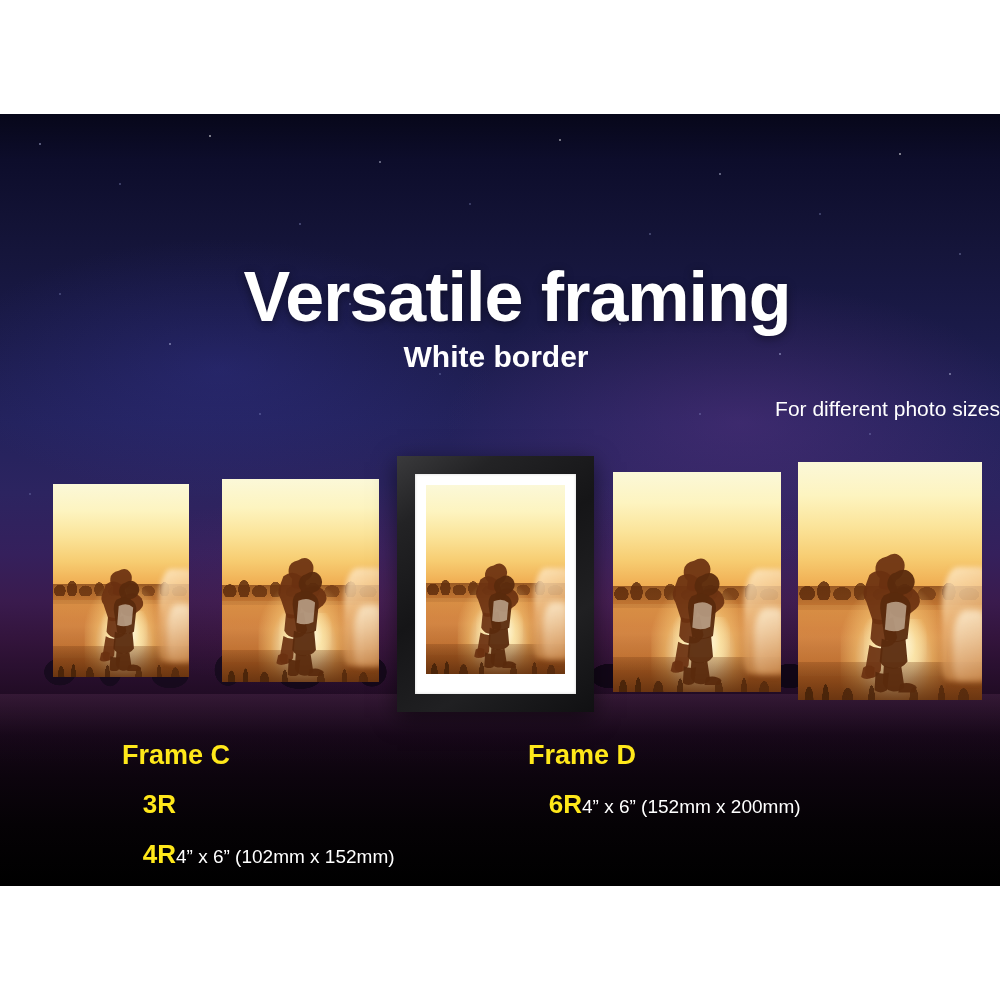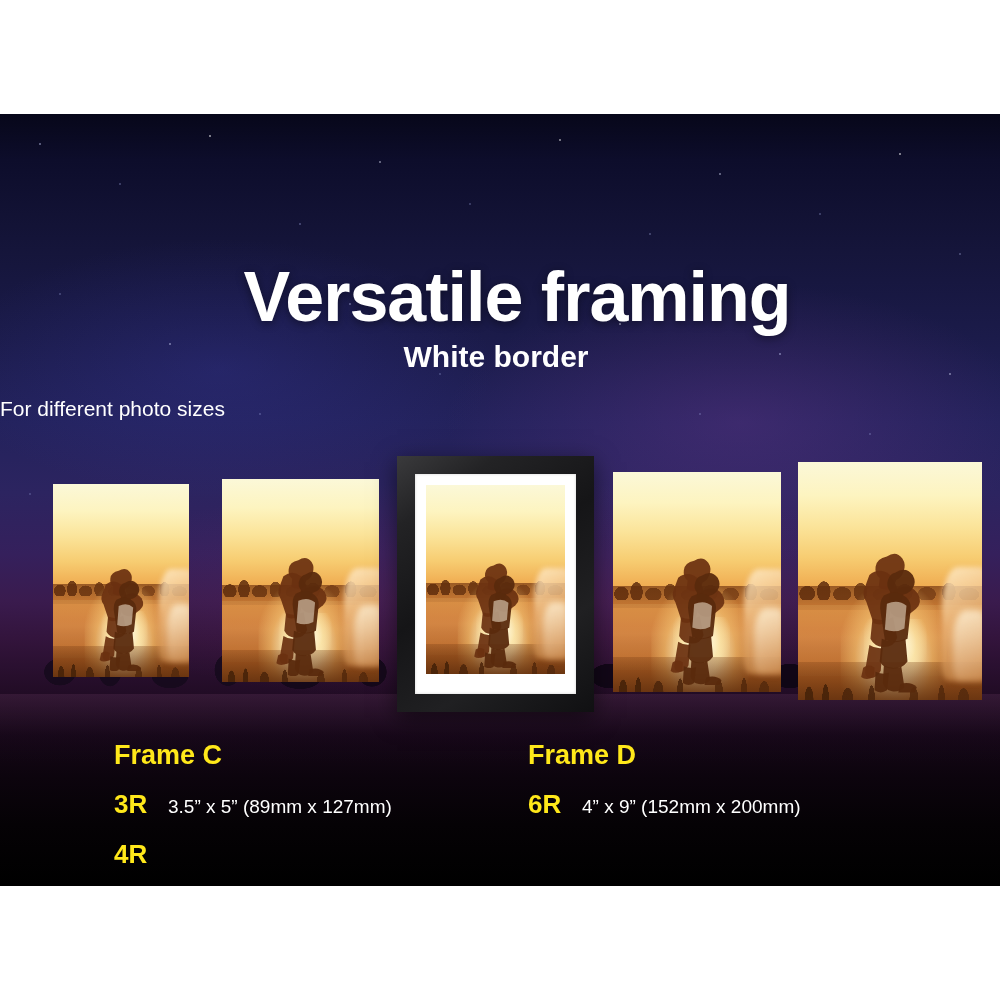--- a/index.html
+++ b/index.html
@@ -112,21 +112,21 @@
     color:#ffffff;font-size:70px;line-height:1;font-weight:bold;
     letter-spacing:-1px;
     text-shadow:0 2px 10px rgba(0,0,0,.45);
     margin-left:17px;
   }
   .subhead{
     position:absolute;left:0;top:228px;width:992px;text-align:center;
     color:#ffffff;font-size:30px;line-height:1;font-weight:bold;
   }
   .tagline{
-    position:absolute;left:0;top:284px;width:1000px;text-align:left;
+    position:absolute;left:0;top:284px;width:1000px;text-align:right;
     color:#ffffff;font-size:21px;line-height:1;font-weight:normal;
   }
 
   
   .photo{position:absolute;overflow:hidden;background:#120a06;}
   .photo .scene{position:absolute;left:0;top:0;width:100%;height:100%;overflow:hidden;}
 
   
   .sky{position:absolute;left:0;top:0;width:100%;height:100%;
     background:linear-gradient(to bottom,
@@ -207,27 +207,27 @@
   #framed-photo .mat{
     position:relative;width:100%;height:100%;
     background:#ffffff;box-sizing:border-box;
     padding:11px 11px 20px 11px;
     box-shadow:inset 0 0 3px rgba(0,0,0,.18);
   }
   #framed-photo .matinner{position:relative;width:100%;height:100%;overflow:hidden;background:#120a06;}
 
   
   .spec-col{position:absolute;}
-  #frame-c-col{left:114px;top:628px;}
+  #frame-c-col{left:122px;top:628px;}
   #frame-d-col{left:528px;top:628px;}
   .group-title{
     color:#ffe81a;font-size:27px;font-weight:bold;line-height:1;
     margin:0 0 22px 0;
   }
-  .spec-row{display:flex;align-items:baseline;margin-bottom:24px;}
+  .spec-row{display:flex;align-items:baseline;margin-bottom:24px;text-align:right;}
   .spec-code{
     color:#ffe81a;font-size:26px;font-weight:bold;line-height:1;
     min-width:54px;
   }
   .spec-dims{
     color:#ffffff;font-size:19px;line-height:1;font-weight:normal;
     white-space:nowrap;
   }
 </style>
 </head>
@@ -439,31 +439,31 @@
           </svg>
         </div>
       </div>
     </div>
 
     <div class="spec-col" id="frame-c-col">
       <div class="group-title">Frame C</div>
 
       <div class="spec-row">
         <span class="spec-code">3R</span>
-        <span class="spec-dims">3.5” x 5” (89mm x 127mm)</span>
       </div>
       <div class="spec-row">
         <span class="spec-code">4R</span>
+        <span class="spec-dims">4” x 6” (102mm x 152mm)</span>
       </div>
 
     </div>
 
     <div class="spec-col" id="frame-d-col">
       <div class="group-title">Frame D</div>
 
       <div class="spec-row">
         <span class="spec-code">6R</span>
-        <span class="spec-dims">4” x 9” (152mm x 200mm)</span>
+        <span class="spec-dims">4” x 6” (152mm x 200mm)</span>
       </div>
     </div>
 
   </div>
 </div>
 
 </body></html>

